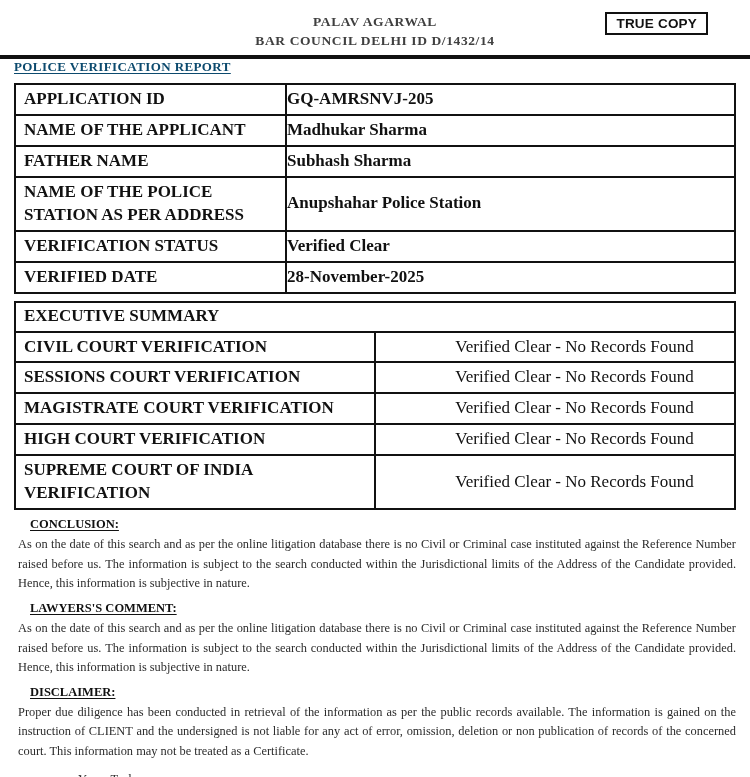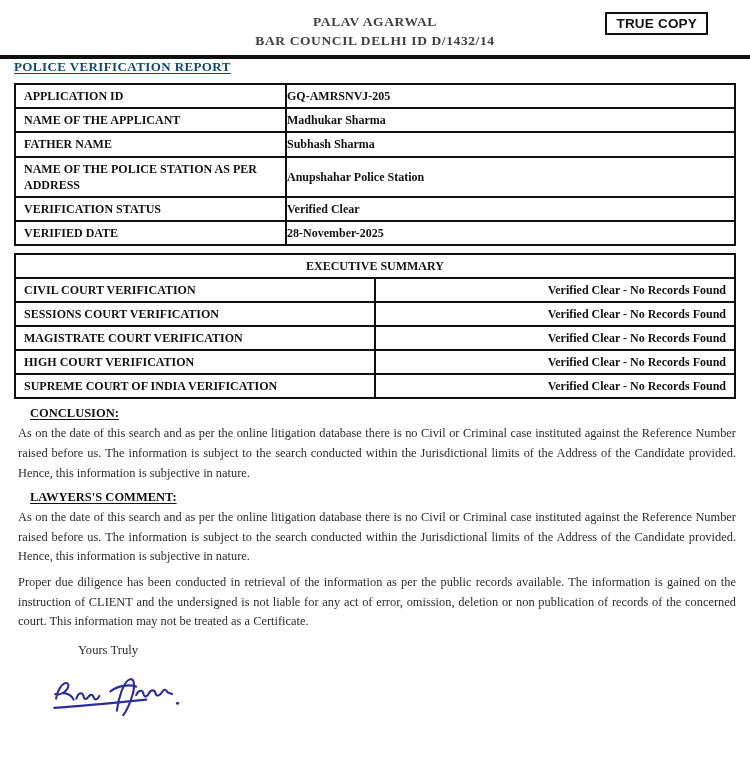--- a/index.html
+++ b/index.html
@@ -30,28 +30,28 @@
   .doc-title {
     font-size: 13px; font-weight: bold;
     text-decoration: underline; text-underline-offset: 2px;
     letter-spacing: 0.4px; color: #0c4a6e;
   }
 
   
   table { border-collapse: collapse; width: 722px; table-layout: fixed; }
   .info-table { margin-top: 8px; }
   .info-table td, .summary-table td {
-    border: 2px solid #111; font-size: 12px; font-weight: bold;
+    border: 2px solid #111; font-size: 17px; font-weight: bold;
     padding: 3px 8px; line-height: 1.35; color: #111;
   }
   .col-label { width: 271px; }
   .info-table td.val { padding-left: 0; margin-left: 48px; }
   .summary-table { margin-top: 7px; }
-  .summary-table .tbl-head td { text-align: center; padding: 2.5px 8px; }
-  .summary-table td.val { text-align: right; font-weight: bold; padding-left: 47px; }
+  .summary-table .tbl-head td { text-align: left; padding: 2.5px 8px; }
+  .summary-table td.val { text-align: center; font-weight: normal; padding-left: 47px; }
 
   
   .section { margin-top: 6px; }
   .section-heading {
     font-size: 12.5px; font-weight: bold; color: #111;
     text-decoration: underline; text-underline-offset: 2px;
     line-height: 17px; margin-left: 16px;
   }
   .section-body {
     font-size: 12.4px; line-height: 19.6px; text-align: justify;
@@ -138,20 +138,21 @@
     <div class="section-heading">CONCLUSION:</div>
     <div class="section-body">As on the date of this search and as per the online litigation database there is no Civil or Criminal case instituted against the Reference Number raised before us. The information is subject to the search conducted within the Jurisdictional limits of the Address of the Candidate provided. Hence, this information is subjective in nature.</div>
   </div>
 
   <div class="section">
     <div class="section-heading">LAWYERS'S COMMENT:</div>
     <div class="section-body">As on the date of this search and as per the online litigation database there is no Civil or Criminal case instituted against the Reference Number raised before us. The information is subject to the search conducted within the Jurisdictional limits of the Address of the Candidate provided. Hence, this information is subjective in nature.</div>
   </div>
 
   <div class="section">
+    <div class="section-heading">DISCLAIMER:</div>
     <div class="section-body">Proper due diligence has been conducted in retrieval of the information as per the public records available. The information is gained on the instruction of CLIENT and the undersigned is not liable for any act of error, omission, deletion or non publication of records of the concerned court. This information may not be treated as a Certificate.</div>
   </div>
 
   <div class="closing">Yours Truly</div>
 
   <svg class="signature" width="150" height="46" viewBox="0 0 156 50">
     <g fill="none" stroke="#2d2d99" stroke-width="2.3" stroke-linecap="round" stroke-linejoin="round">
       <path d="M14 29 C 15 21, 20 12, 25 12 C 29 12, 28 19, 21 23 C 17 25, 14 25, 13 24 M 21 23 C 27 23, 31 26, 33 30"></path>
       <path d="M36 29 c 2 -7 7 -8 8 -2 c 0.6 3 3 3 5 0 c 2 -3 5 -3 6 1 c 1 3 4 2 6 -2"></path>
       <path d="M80 42 C 82 28, 87 11, 94 8 C 99 6, 100 15, 97 25 C 94 35, 90 43, 87 47"></path>

